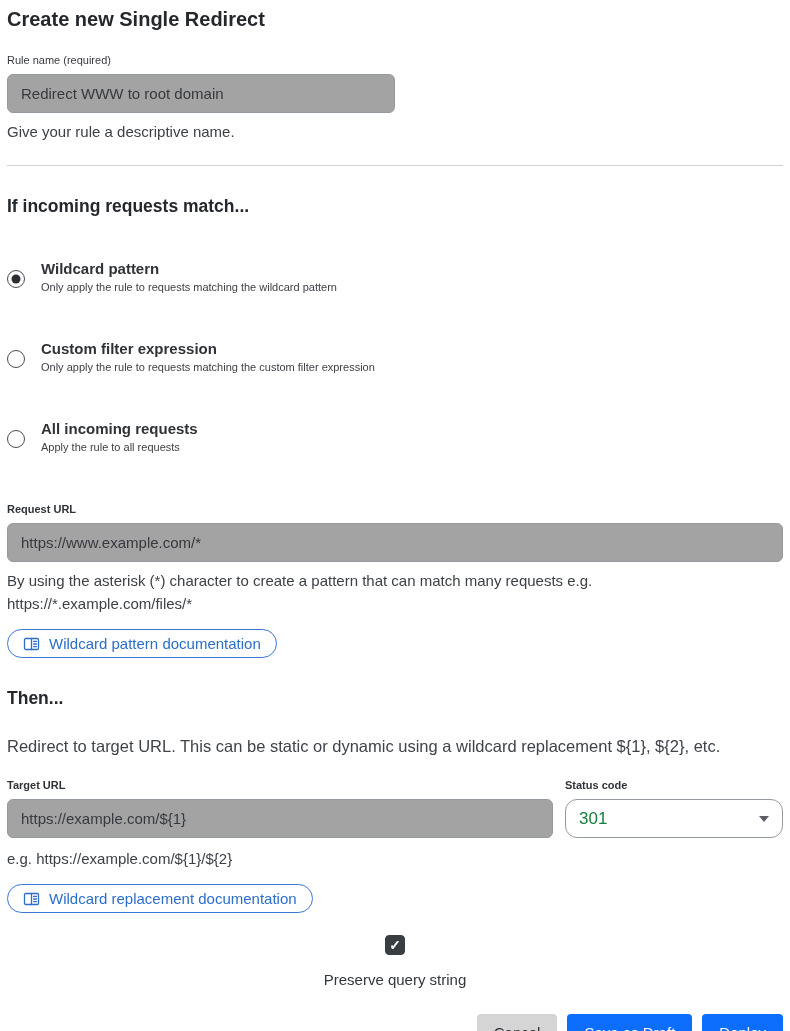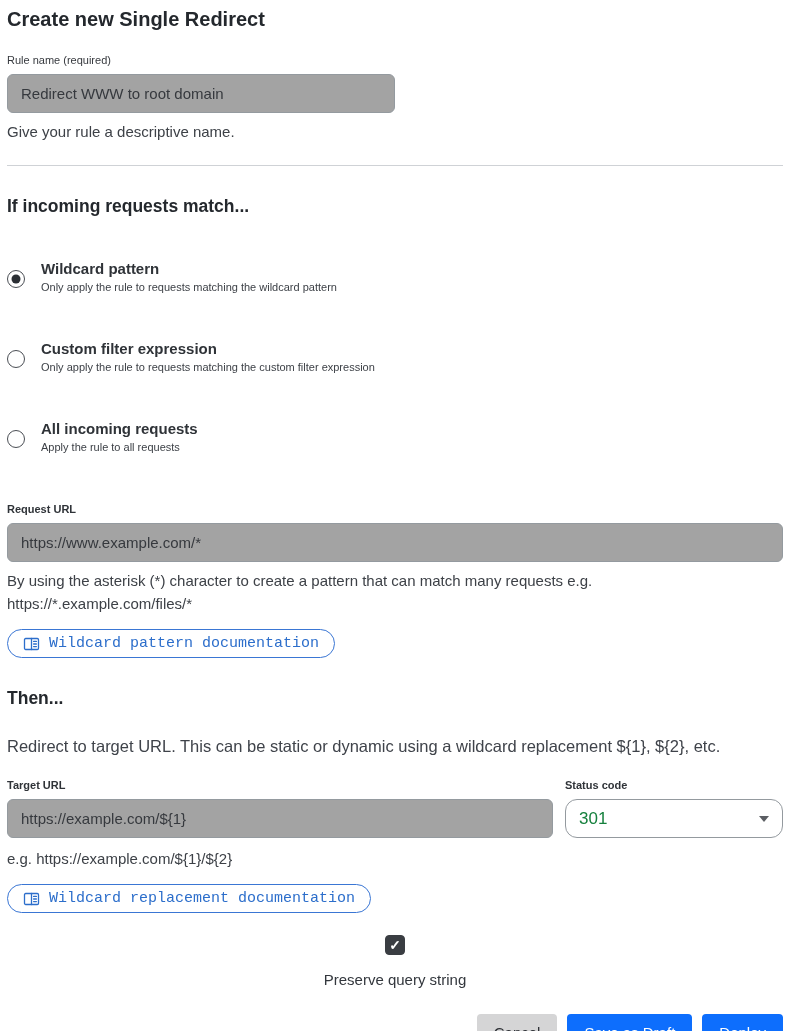--- a/index.html
+++ b/index.html
@@ -100,21 +100,21 @@
     display: inline-flex;
     align-items: center;
     gap: 9px;
     margin-top: 14px;
     height: 29px;
     padding: 2px 15px;
     border: 1px solid #3a76d4;
     border-radius: 15px;
     background: #ffffff;
     color: #2c6ecb;
-    font-family: Liberation Mono, monospace;
+    font-family: Liberation Sans, sans-serif;
     font-size: 15px;
     cursor: pointer;
   }
   .doc-button svg { display: block; }
   .redirect-desc {
     font-size: 16.5px;
     color: #3f434a;
     margin-top: 26px;
     line-height: 22px;
   }

